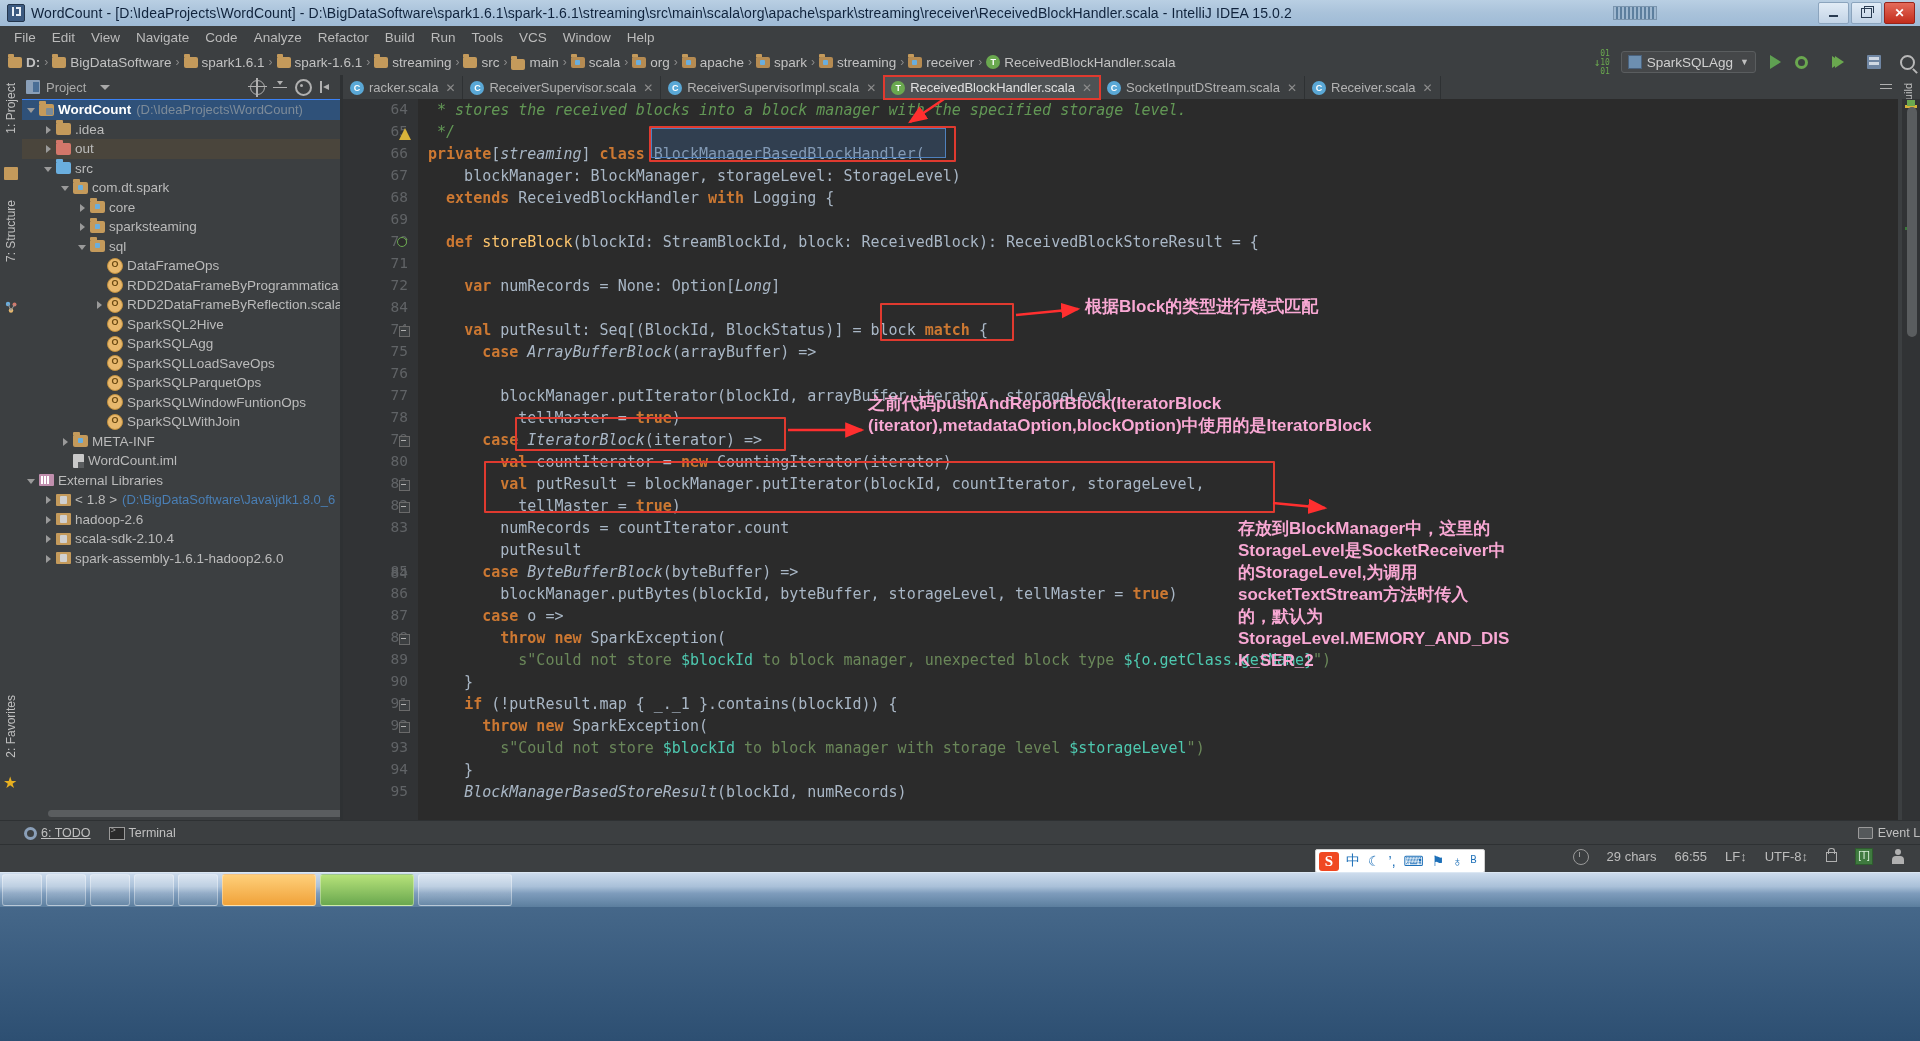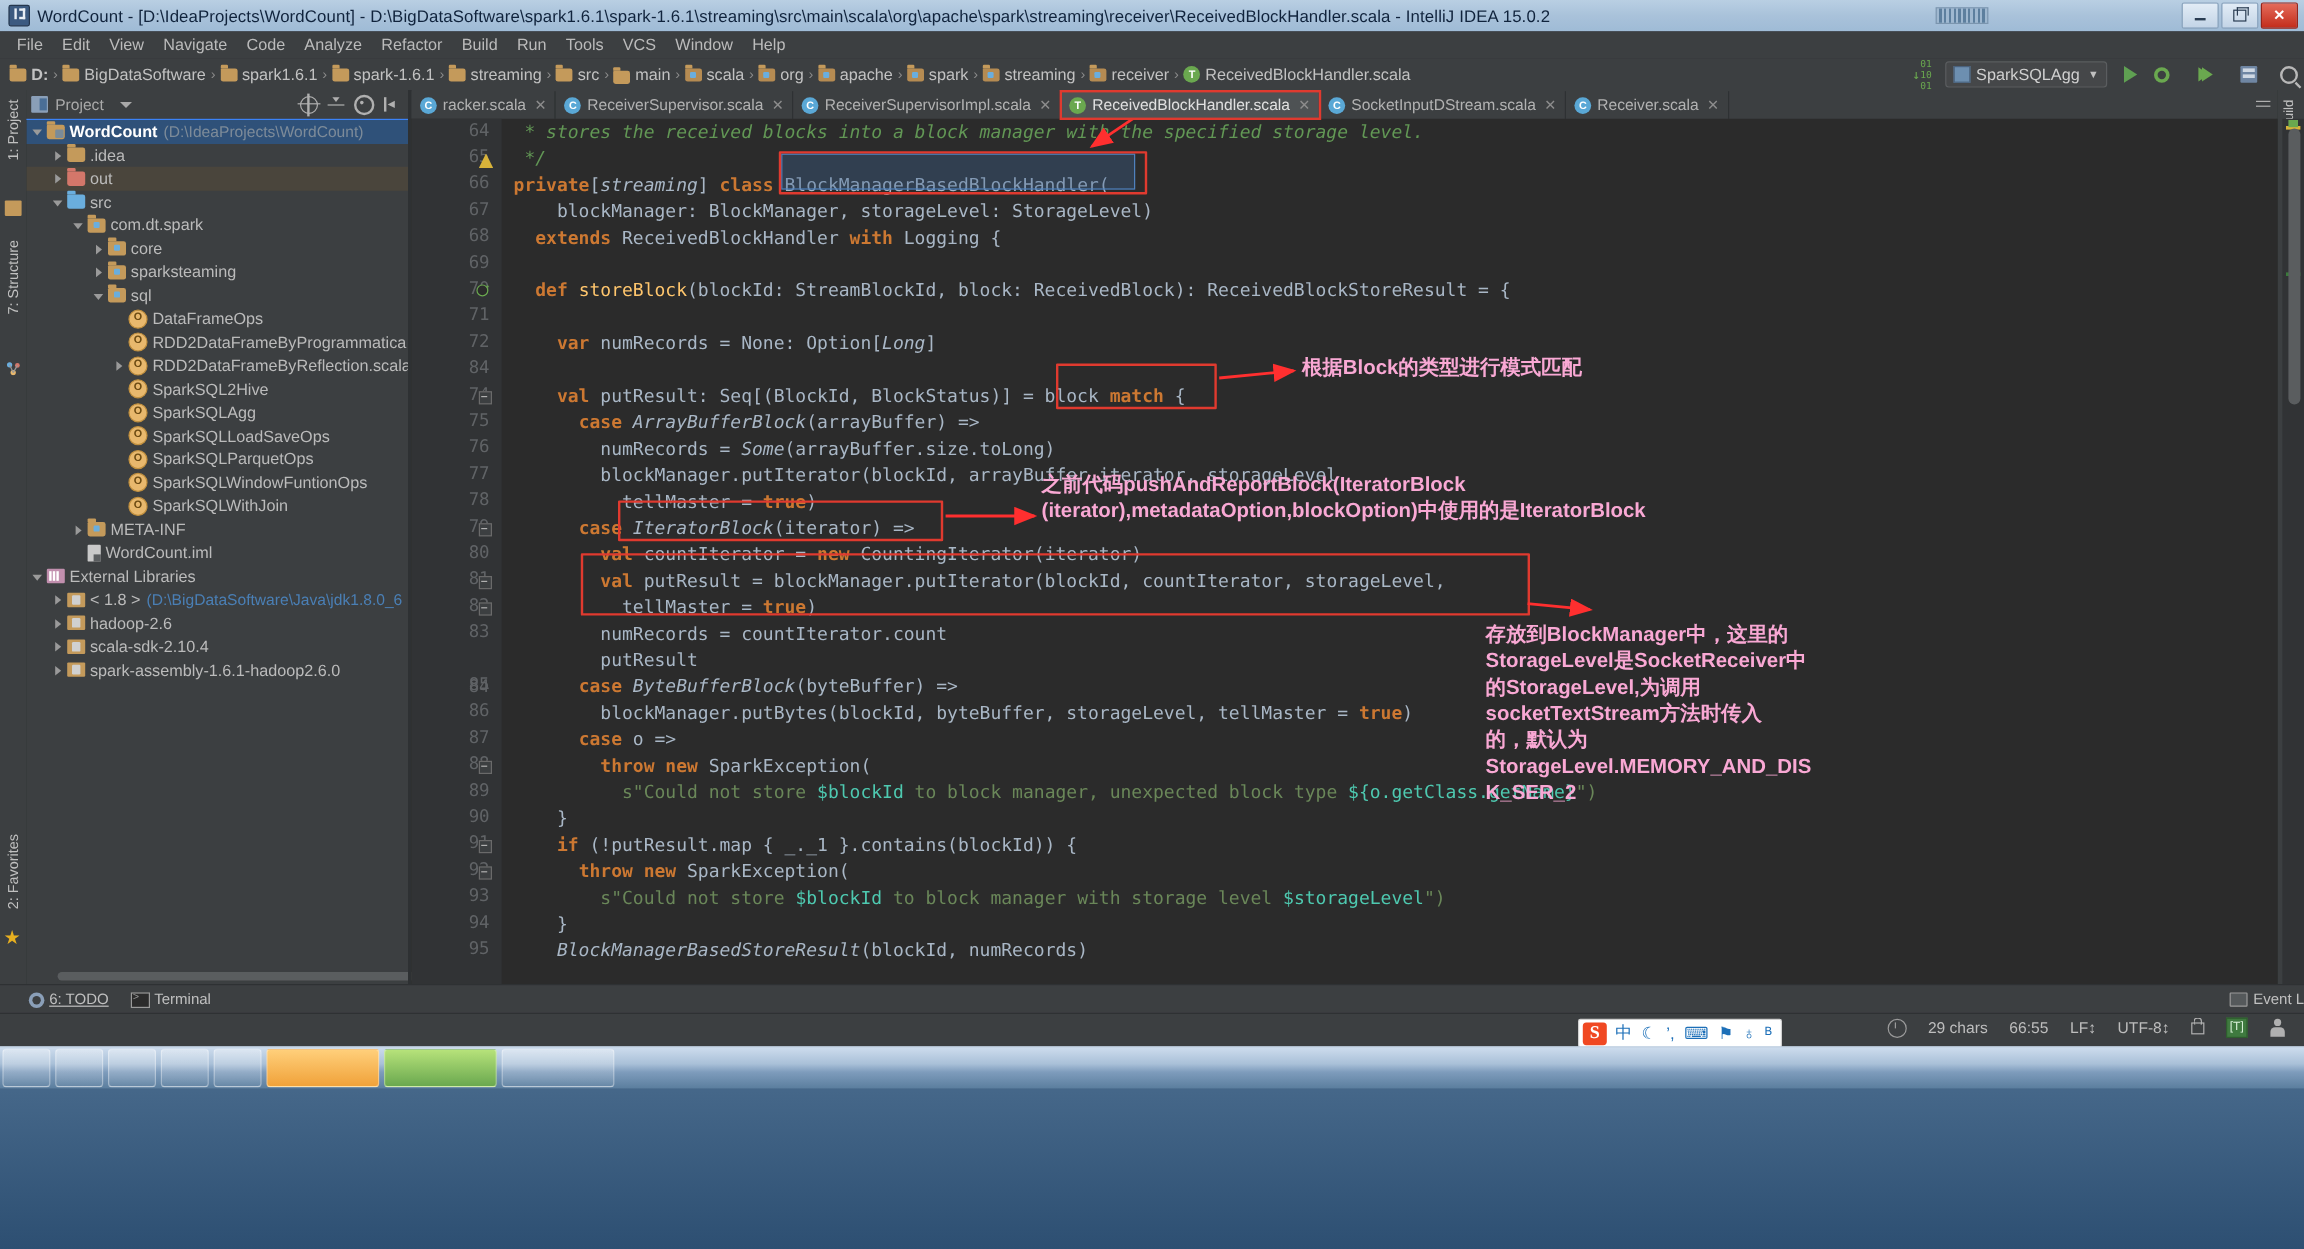--- a/index.html
+++ b/index.html
@@ -610,21 +610,20 @@
         <div class="cl" style="top: 46px;"><span class="k">private</span>[<span class="it">streaming</span>] <span class="k">class</span> BlockManagerBasedBlockHandler(</div>
         <div class="cl" style="top: 68px;">    blockManager: BlockManager, storageLevel: StorageLevel)</div>
         <div class="cl" style="top: 90px;">  <span class="k">extends</span> ReceivedBlockHandler <span class="k">with</span> Logging {</div>
         <div class="cl" style="top: 112px;"></div>
         <div class="cl" style="top: 134px;">  <span class="k">def</span> <span class="fn">storeBlock</span>(blockId: StreamBlockId, block: ReceivedBlock): ReceivedBlockStoreResult = {</div>
         <div class="cl" style="top: 156px;"></div>
         <div class="cl" style="top: 178px;">    <span class="k">var</span> numRecords = None: Option[<span class="it">Long</span>]</div>
         <div class="cl" style="top: 200px;"></div>
         <div class="cl" style="top: 222px;">    <span class="k">val</span> putResult: Seq[(BlockId, BlockStatus)] = block <span class="k">match</span> {</div>
         <div class="cl" style="top: 244px;">      <span class="k">case</span> <span class="it">ArrayBufferBlock</span>(arrayBuffer) =&gt;</div>
-        <div class="cl" style="top: 266px;">        numRecords = <span class="it">Some</span>(arrayBuffer.size.toLong)</div>
         <div class="cl" style="top: 288px;">        blockManager.putIterator(blockId, arrayBuffer.iterator, storageLevel,</div>
         <div class="cl" style="top: 310px;">          tellMaster = <span class="k">true</span>)</div>
         <div class="cl" style="top: 332px;">      <span class="k">case</span> <span class="it">IteratorBlock</span>(iterator) =&gt;</div>
         <div class="cl" style="top: 376px;">        <span class="k">val</span> putResult = blockManager.putIterator(blockId, countIterator, storageLevel,</div>
         <div class="cl" style="top: 354px;">        <span class="k">val</span> countIterator = <span class="k">new</span> CountingIterator(iterator)</div>
         <div class="cl" style="top: 398px;">          tellMaster = <span class="k">true</span>)</div>
         <div class="cl" style="top: 420px;">        numRecords = countIterator.count</div>
         <div class="cl" style="top: 442px;">        putResult</div>
         <div class="cl" style="top: 464px;">      <span class="k">case</span> <span class="it">ByteBufferBlock</span>(byteBuffer) =&gt;</div>
         <div class="cl" style="top: 486px;">        blockManager.putBytes(blockId, byteBuffer, storageLevel, tellMaster = <span class="k">true</span>)</div>

